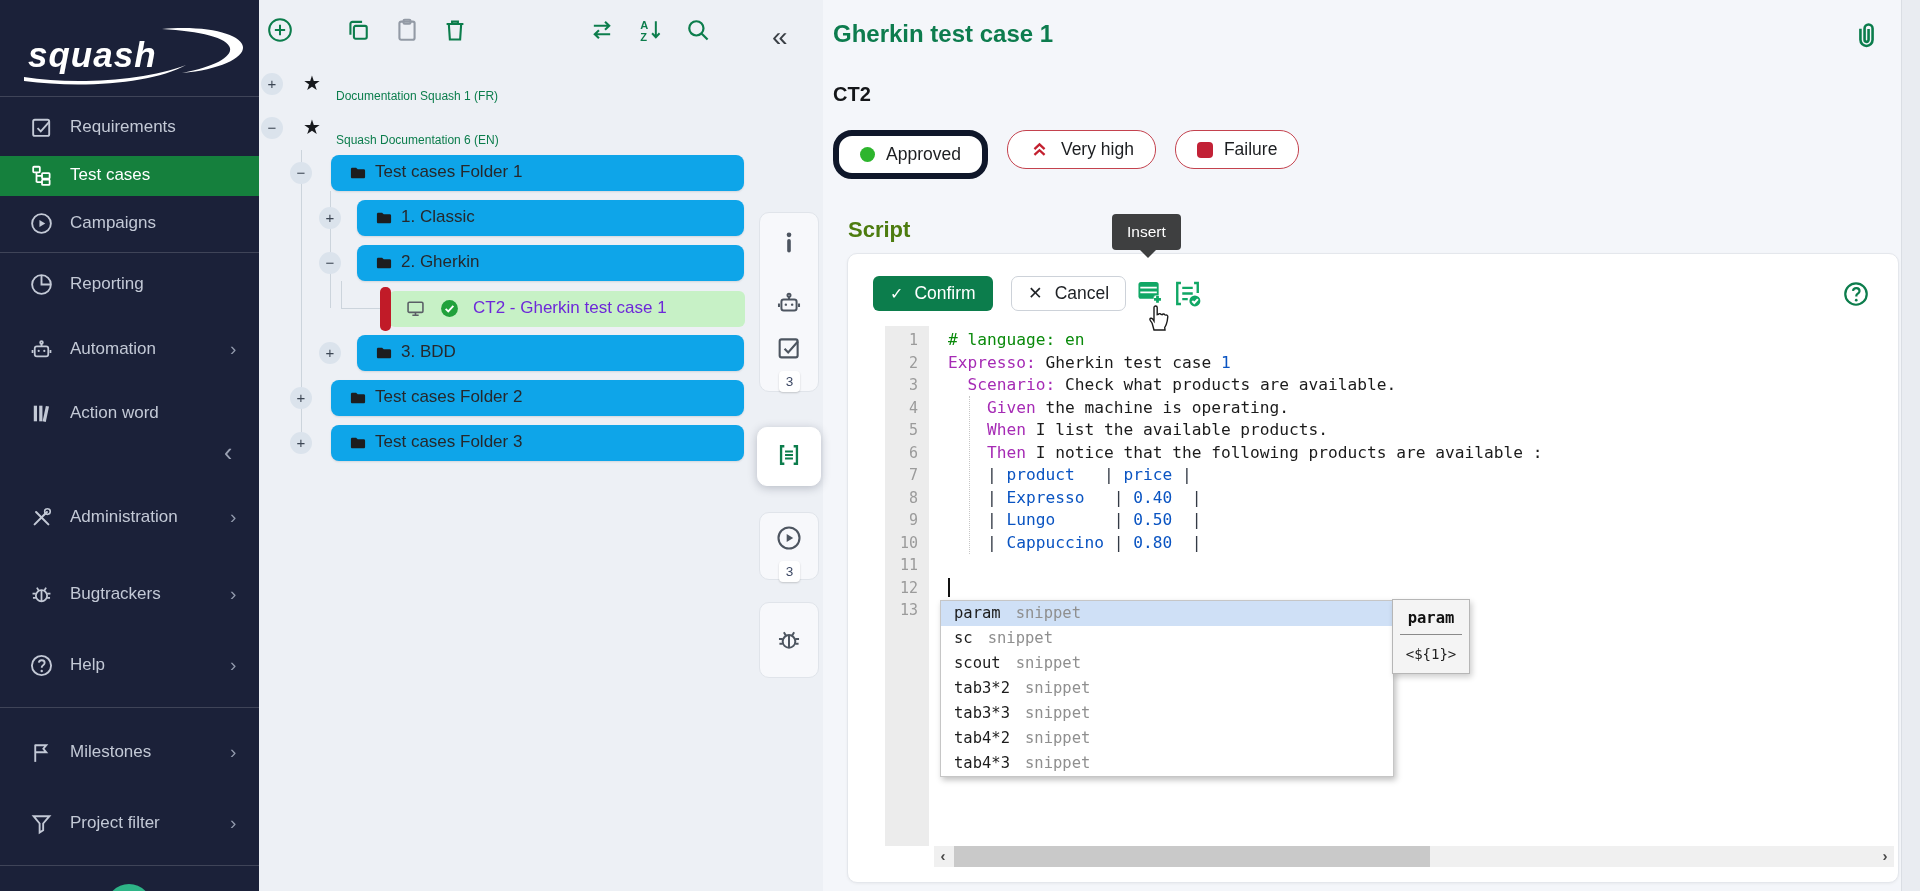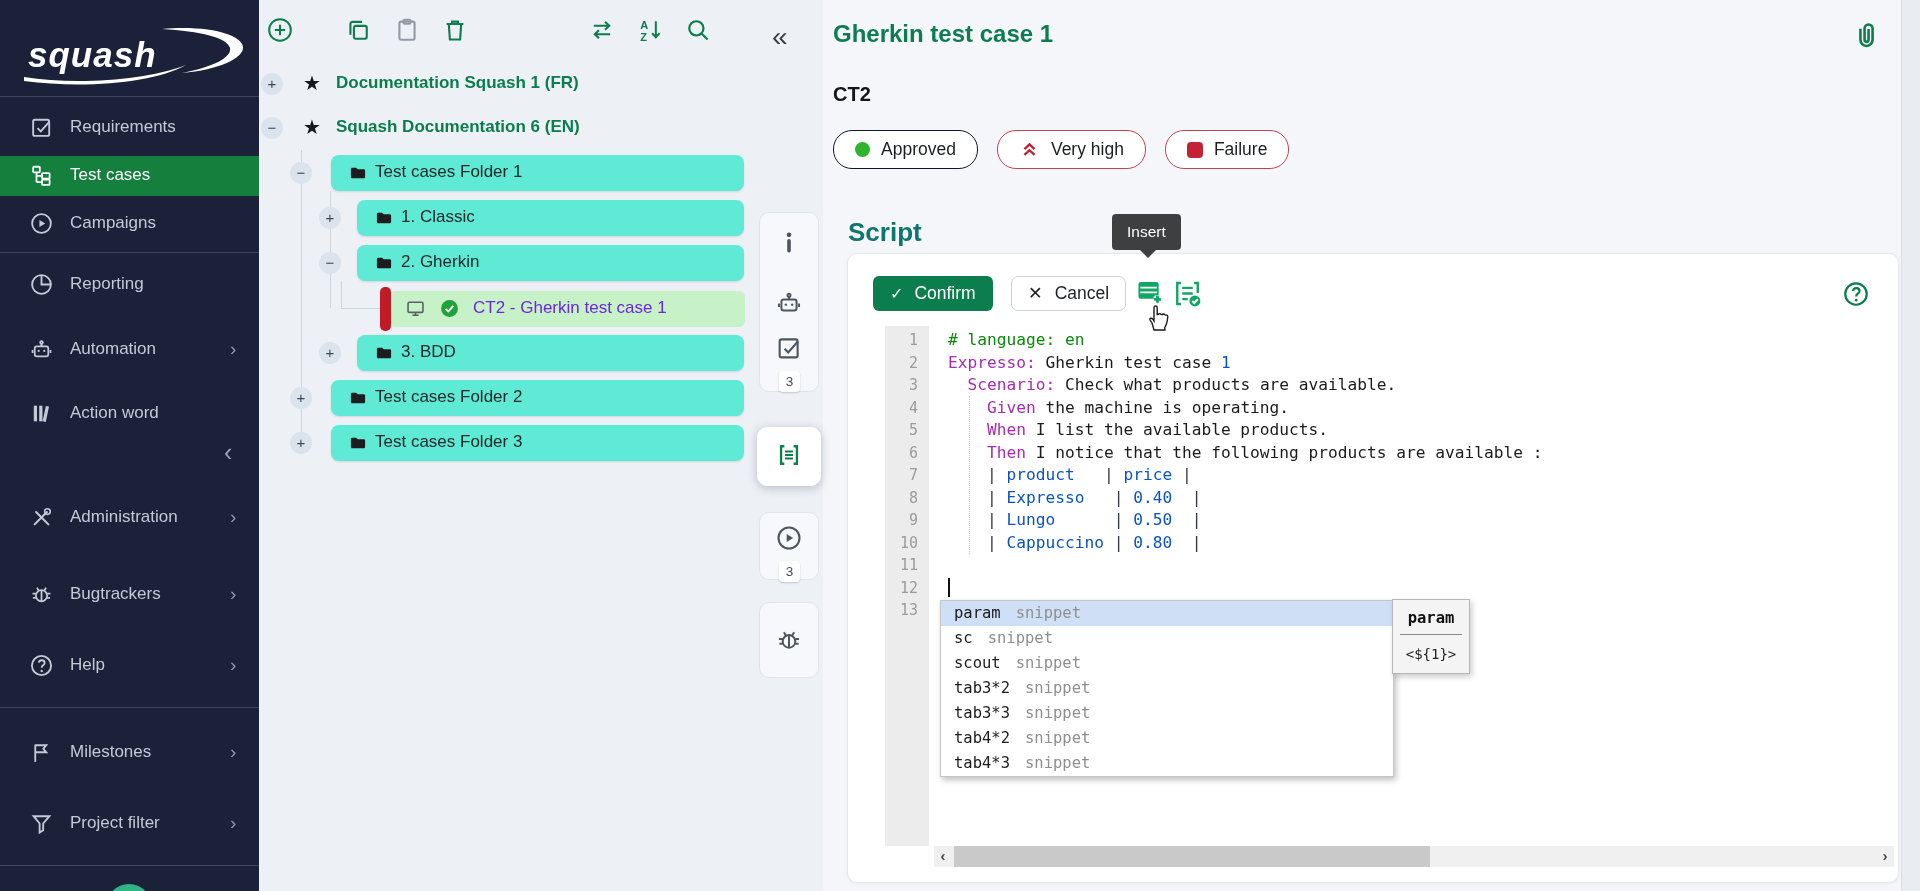--- a/index.html
+++ b/index.html
@@ -25,22 +25,22 @@
 
   
   #tree-panel{position:absolute;left:259px;top:0;width:564px;height:891px;background:#edf0f5}
   .tool-btn{position:absolute;top:16px;width:28px;height:28px;color:#0c7d4c;cursor:pointer}
   .tool-btn.disabled{color:#939aa5}
   .conn{position:absolute;background:#ccd4dc}
   .toggle{position:absolute;width:22px;height:22px;border-radius:50%;background:#dbe3ec;color:#3c4654;
           font-size:15px;text-align:center;line-height:21px;cursor:pointer;z-index:3}
   .proj-row{position:absolute;height:36px;cursor:pointer}
   .star{position:absolute;font-size:20px;color:#17191d;top:5px}
-  .proj-lbl{position:absolute;top:7px;font-size:17px;font-weight:700;color:#0b7d4c;white-space:nowrap}
-  .tree-card{position:absolute;background:#5eead4;border-radius:8px;height:36px;cursor:pointer;
+  .proj-lbl{position:absolute;top:23px;font-size:12px;font-weight:400;color:#0b7d4c;white-space:nowrap}
+  .tree-card{position:absolute;background:#0ea5e9;border-radius:8px;height:36px;cursor:pointer;
              box-shadow:0 1px 2px rgba(20,30,50,.12)}
   .tree-card .fic{position:absolute;left:17px;top:8px;width:20px;height:20px}
   .tree-card .lbl{position:absolute;left:44px;top:7px;font-size:17px;color:#26282c;white-space:nowrap}
   .redbar{position:absolute;width:11px;height:44px;background:#c11b28;border-radius:5px;z-index:4}
   .hl{position:absolute;background:#c7f1c6;border-radius:6px;height:36px;cursor:pointer;z-index:3}
   .hl .mon{position:absolute;left:16px;top:7px;width:21px;height:21px}
   .hl .chk{position:absolute;left:50px;top:7px;width:21px;height:21px}
   .hl .lbl{position:absolute;left:84px;top:7px;font-size:17px;color:#6d28d9;white-space:nowrap}
 
   
@@ -54,27 +54,27 @@
                box-shadow:0 1px 2px rgba(0,0,0,.18);color:#3e4a66;font-size:13.5px;text-align:center;
                line-height:21px;z-index:3}
 
   
   #back{position:absolute;left:772px;top:23px;font-size:28px;color:#3a3f45;cursor:pointer;z-index:3;line-height:1}
   #page-title{position:absolute;left:833px;top:20px;font-size:24px;font-weight:bold;color:#0d7c4e}
   #ref{position:absolute;left:833px;top:83px;font-size:20px;font-weight:bold;color:#141619}
   #badges{position:absolute;left:833px;top:130px;display:flex}
   .pill{display:inline-flex;align-items:center;height:37px;border-radius:19px;background:#fff;
         padding:0 21px;margin-right:19px;font-size:17.5px;color:#1c1e21;gap:11px}
-  .pill.approved{border:1px solid #0f172a}
+  .pill.approved{border:6px solid #0f172a}
   .pill.very-high,.pill.failure{border:1px solid #c4424e}
   .dot{width:15px;height:15px;border-radius:50%;background:#2db52d}
   .sq{width:16px;height:16px;border-radius:4px;background:#c22136}
   .dblchev{width:21px;height:21px;color:#c3202f}
 
-  #script-title{position:absolute;left:848px;top:217px;font-size:26px;font-weight:bold;color:#0f766e}
+  #script-title{position:absolute;left:848px;top:217px;font-size:22px;font-weight:bold;color:#4d7c0f}
 
   
   #script-card{position:absolute;left:847px;top:253px;width:1050px;height:628px;background:#fff;
                border:1px solid #e4e7ec;border-radius:10px;box-shadow:0 1px 3px rgba(0,0,0,.05);z-index:1}
   #confirm-btn{position:absolute;left:25px;top:22px;height:35px;background:#0c7d4c;border-radius:6px;
                color:#fff;display:flex;align-items:center;padding:0 17px;font-size:17.5px;gap:11px;cursor:pointer}
   #confirm-btn .g{font-size:16px}
   #cancel-btn{position:absolute;left:163px;top:22px;height:35px;background:#fff;border:1px solid #cdd2d9;
               border-radius:7px;color:#1e2125;display:flex;align-items:center;padding:0 16px;font-size:17.5px;
               gap:12px;cursor:pointer;box-sizing:border-box}

